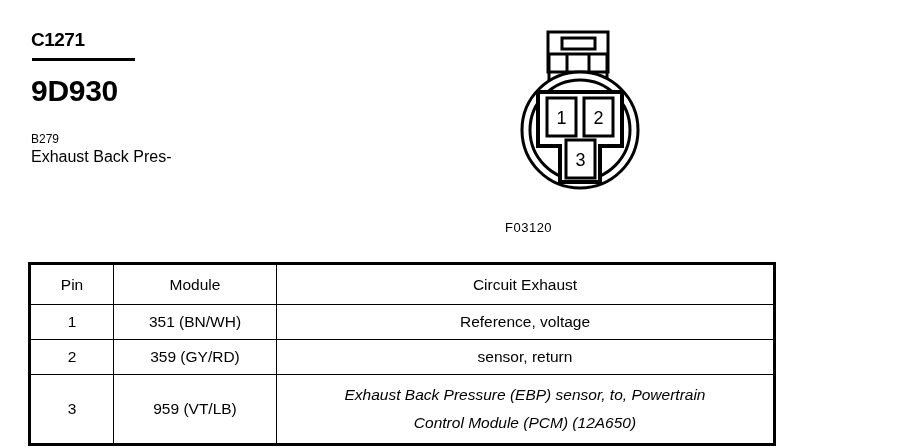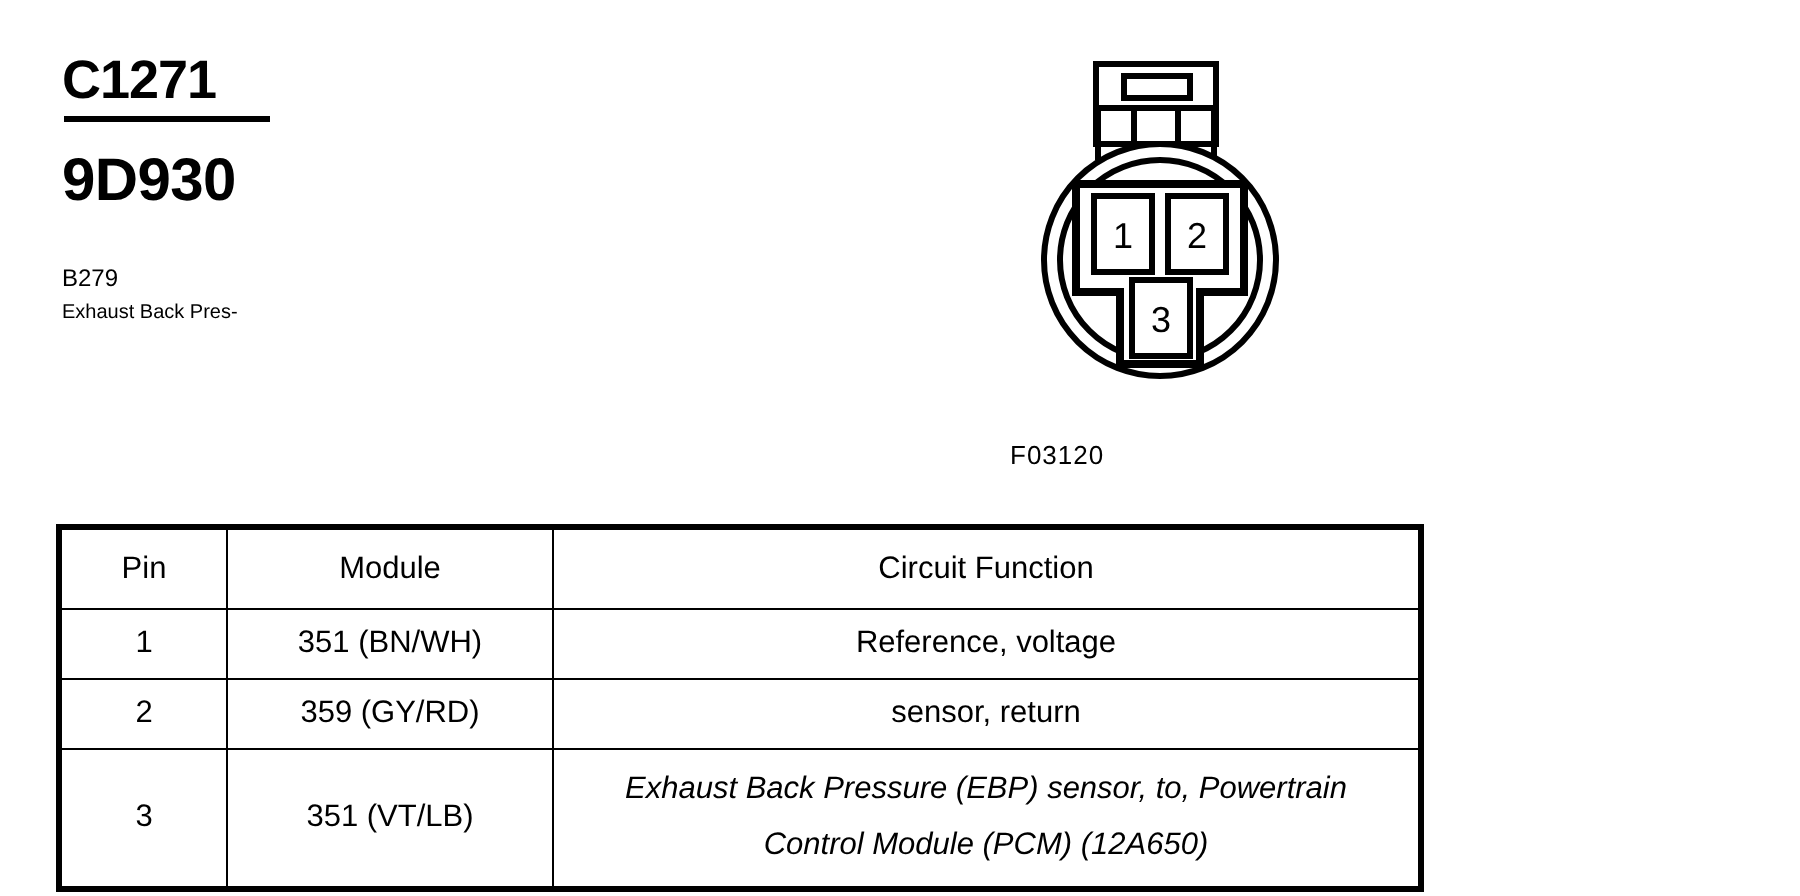--- a/index.html
+++ b/index.html
@@ -15,21 +15,21 @@
     font-family: "Liberation Sans", sans-serif;
     color: #000000;
     -webkit-font-smoothing: none;
   }
 
   
   #connector-id {
     position: absolute;
     left: 31px;
     top: 25px;
-    font-size: 27px;
+    font-size: 19px;
     font-weight: bold;
     letter-spacing: -0.5px;
     line-height: 30px;
   }
   #connector-id-rule {
     position: absolute;
     left: 32px;
     top: 58px;
     width: 103px;
     height: 3px;
@@ -48,21 +48,21 @@
     position: absolute;
     left: 31px;
     top: 131px;
     font-size: 12px;
     line-height: 17px;
   }
   #component-desc {
     position: absolute;
     left: 31px;
     top: 148px;
-    font-size: 10px;
+    font-size: 16px;
     line-height: 17px;
     width: 180px;
   }
   #component-desc div { white-space: pre; }
 
   
   #connector-figure {
     position: absolute;
     left: 505px;
     top: 22px;
@@ -77,21 +77,21 @@
     width: 170px;
     font-size: 13px;
     letter-spacing: 0.5px;
   }
 
   
   #pin-table {
     position: absolute;
     left: 28px;
     top: 262px;
-    width: 684px;
+    width: 748px;
     border-collapse: collapse;
     table-layout: fixed;
   }
   #pin-table td, #pin-table th {
     border: 1.5px solid #000;
     padding: 0;
     vertical-align: middle;
     font-size: 15.5px;
     font-weight: normal;
   }
@@ -187,40 +187,40 @@
   </svg>
 </div>
 
 <div id="figure-label">F03120</div>
 
 <table id="pin-table">
   <thead>
     <tr>
       <th class="col-pin outer-top outer-left">Pin</th>
       <th class="col-circuit outer-top">Module</th>
-      <th class="col-function outer-top outer-right">Circuit Function</th>
+      <th class="col-function outer-top outer-right">Circuit Exhaust</th>
     </tr>
   </thead>
   <tbody>
     <tr>
       <td class="col-pin outer-left">1</td>
       <td class="col-circuit">351 (BN/WH)</td>
       <td class="col-function outer-right">
         <div class="fn-line">Reference, voltage</div>
       </td>
     </tr>
     <tr>
       <td class="col-pin outer-left">2</td>
       <td class="col-circuit">359 (GY/RD)</td>
       <td class="col-function outer-right">
         <div class="fn-line">sensor, return</div>
       </td>
     </tr>
     <tr class="tall-row">
       <td class="col-pin outer-left outer-bottom">3</td>
-      <td class="col-circuit outer-bottom">351 (VT/LB)</td>
+      <td class="col-circuit outer-bottom">959 (VT/LB)</td>
       <td class="col-function outer-right outer-bottom">
         <div class="fn-line">Exhaust Back Pressure (EBP) sensor, to, Powertrain</div>
         <div class="fn-line">Control Module (PCM) (12A650)</div>
       </td>
     </tr>
   </tbody>
 </table>
 
 </body></html>

